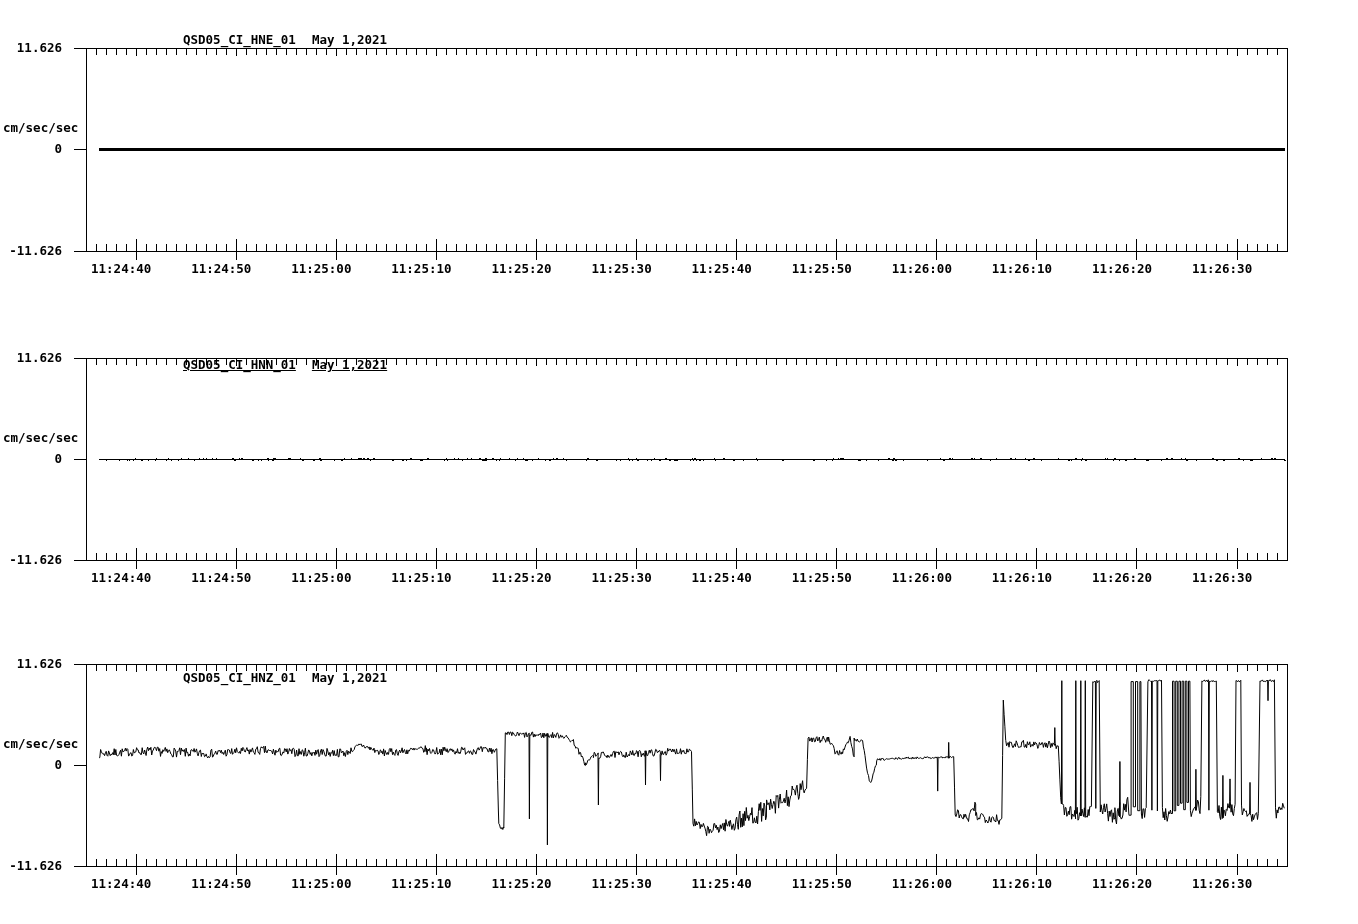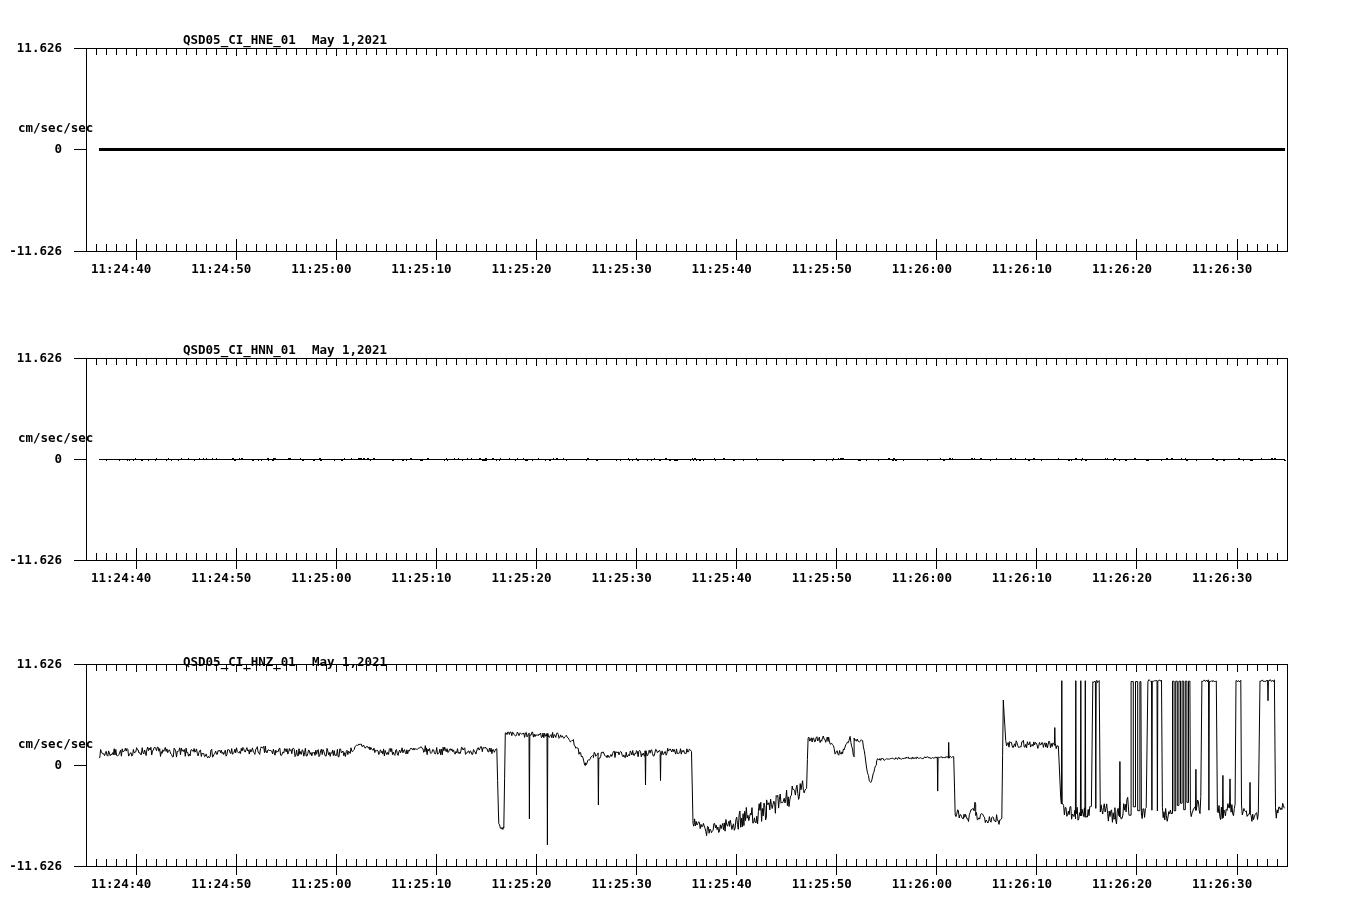--- a/index.html
+++ b/index.html
@@ -4,22 +4,22 @@
 <style>
   html,body{margin:0;padding:0;background:#fff;}
   .canvas{position:relative;width:1358px;height:924px;background:#fff;overflow:hidden;
           font-family:"DejaVu Sans Mono","Liberation Mono",monospace;
           font-weight:bold;font-size:12.5px;line-height:14px;color:#000;}
   #plot-layer{position:absolute;left:0;top:0;}
   .chart span{position:absolute;white-space:pre;}
   .titleline{position:absolute;left:183px;white-space:pre;}
   .titleline .date{position:static;margin-left:16px;}
   .ylab{left:0;width:62px;text-align:right;display:block;}
-  .yunit{left:18px;width:90px;text-align:left;}
-  .c0 .titleline{top:33px;}  .c1 .titleline{top:343px;}  .c2 .titleline{top:655px;}
+  .yunit{left:3px;width:90px;text-align:left;}
+  .c0 .titleline{top:33px;}  .c1 .titleline{top:358px;text-decoration:underline;}  .c2 .titleline{top:671px;}
   .c0 .ymax{top:41px;}       .c1 .ymax{top:351px;}       .c2 .ymax{top:657px;}
   .c0 .yunit{top:121px;}     .c1 .yunit{top:431px;}      .c2 .yunit{top:737px;}
   .c0 .yzero{top:142px;}     .c1 .yzero{top:452px;}      .c2 .yzero{top:758px;}
   .c0 .ymin{top:244px;}      .c1 .ymin{top:553px;}       .c2 .ymin{top:859px;}
   .xlab{position:absolute;width:90px;text-align:left;white-space:pre;}
 </style>
 </head>
 <body>
 
 <div class="canvas">

